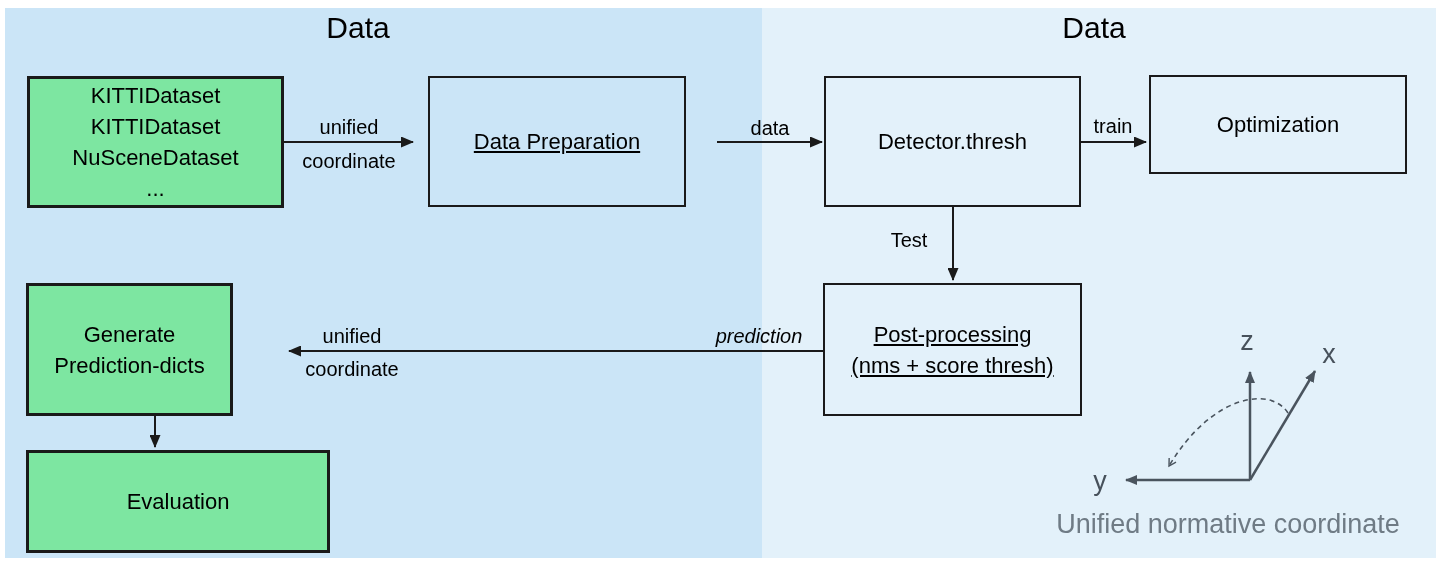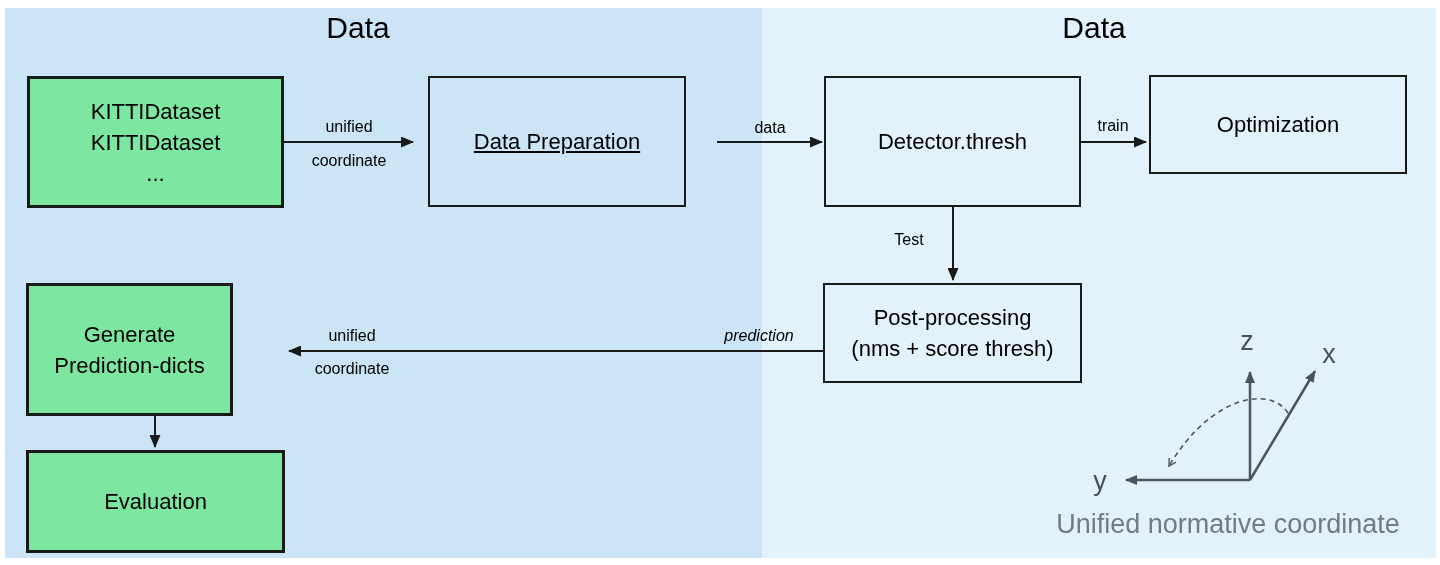--- a/index.html
+++ b/index.html
@@ -38,21 +38,21 @@
     font-size: 22px;
     line-height: 31px;
     background: transparent;
     white-space: nowrap;
   }
   .node.green { background: #7de6a1; border-width: 3px; }
 
   .elabel {
     position: absolute;
     transform: translate(-50%, -50%);
-    font-size: 16px;
+    font-size: 20px;
     line-height: 26px;
     color: #000;
     white-space: nowrap;
   }
 
   .edges, .axes-svg { position: absolute; pointer-events: none; }
   .edges { left: 0; top: 0; }
   .axes-svg { left: 1050px; top: 320px; }
 
   .axlabel {
@@ -91,46 +91,47 @@
     <line x1="717" y1="142" x2="822" y2="142" stroke="#1a1a1a" stroke-width="2" marker-end="url(#arrow)"></line>
     <line x1="1081" y1="142" x2="1146" y2="142" stroke="#1a1a1a" stroke-width="2" marker-end="url(#arrow)"></line>
     <line x1="953" y1="207" x2="953" y2="280" stroke="#1a1a1a" stroke-width="2" marker-end="url(#arrow)"></line>
     <line x1="823" y1="351" x2="289" y2="351" stroke="#1a1a1a" stroke-width="2" marker-end="url(#arrow)"></line>
     <line x1="155" y1="416" x2="155" y2="447" stroke="#1a1a1a" stroke-width="2" marker-end="url(#arrow)"></line>
   </svg>
 
   <div class="node green" style="left:27px; top:76px; width:257px; height:132px;">
     <span>KITTIDataset</span>
     <span>KITTIDataset</span>
+    <span>NuSceneDataset</span>
     <span>...</span>
   </div>
 
   <div class="node" style="left:428px; top:76px; width:258px; height:131px;text-decoration:underline;">
     <span>Data Preparation</span>
   </div>
 
   <div class="node" style="left:824px; top:76px; width:257px; height:131px;">
     <span>Detector.thresh</span>
   </div>
 
   <div class="node" style="left:1149px; top:75px; width:258px; height:99px;">
     <span>Optimization</span>
   </div>
 
-  <div class="node" style="left:823px; top:283px; width:259px; height:100px;">
+  <div class="node" style="left:823px; top:283px; width:259px; height:133px;text-decoration:underline;">
     <span>Post-processing</span>
     <span>(nms + score thresh)</span>
   </div>
 
   <div class="node green" style="left:26px; top:283px; width:207px; height:133px;">
     <span>Generate</span>
     <span>Prediction-dicts</span>
   </div>
 
-  <div class="node green" style="left:26px; top:450px; width:259px; height:103px;text-align:center;">
+  <div class="node green" style="left:26px; top:450px; width:304px; height:103px;text-align:center;">
     <span>Evaluation</span>
   </div>
 
   <div class="elabel" style="left:349px; top:127px;">unified</div>
   <div class="elabel" style="left:349px; top:161px;">coordinate</div>
   <div class="elabel" style="left:770px; top:128px;">data</div>
   <div class="elabel" style="left:1113px; top:126px;">train</div>
   <div class="elabel" style="left:909px; top:240px;">Test</div>
   <div class="elabel" style="left:759px; top:336px;font-style:italic;">prediction</div>
   <div class="elabel" style="left:352px; top:336px;">unified</div>

